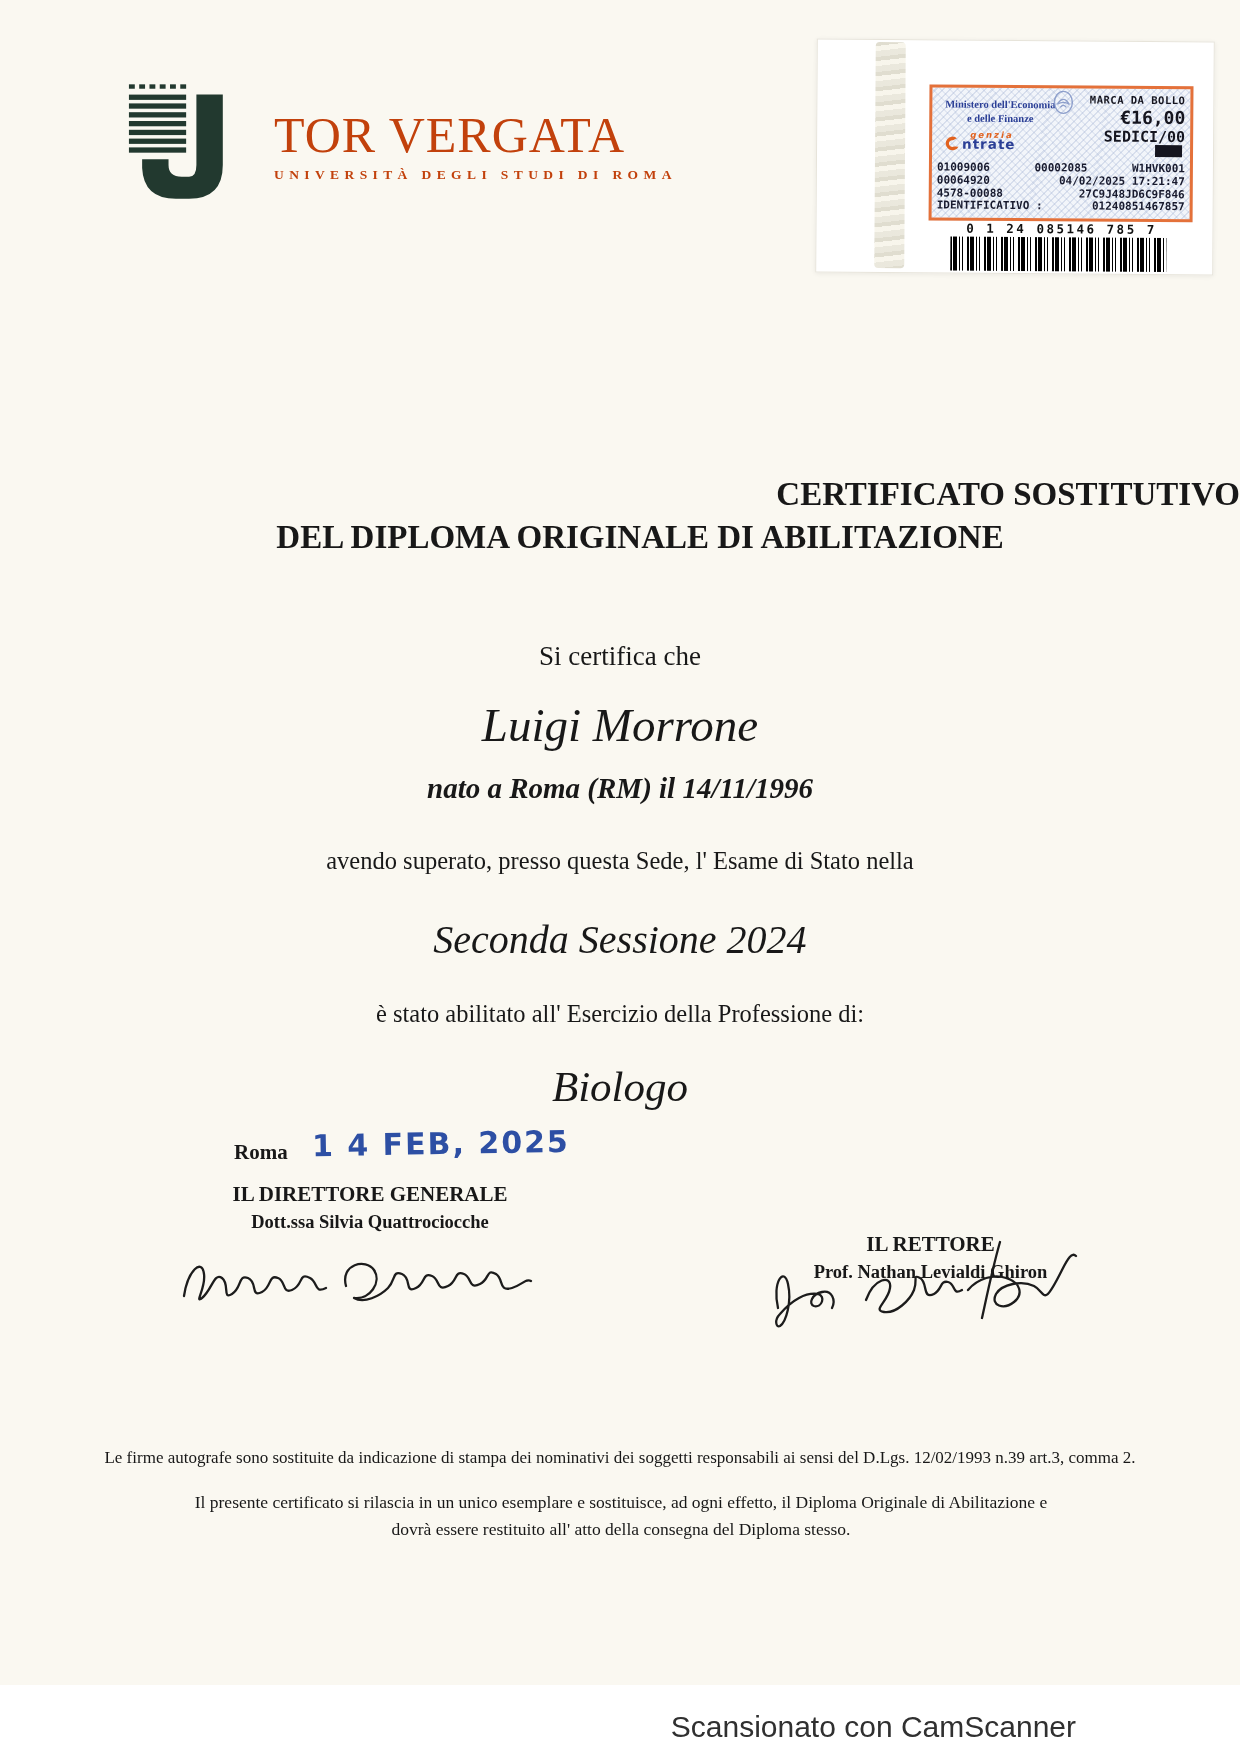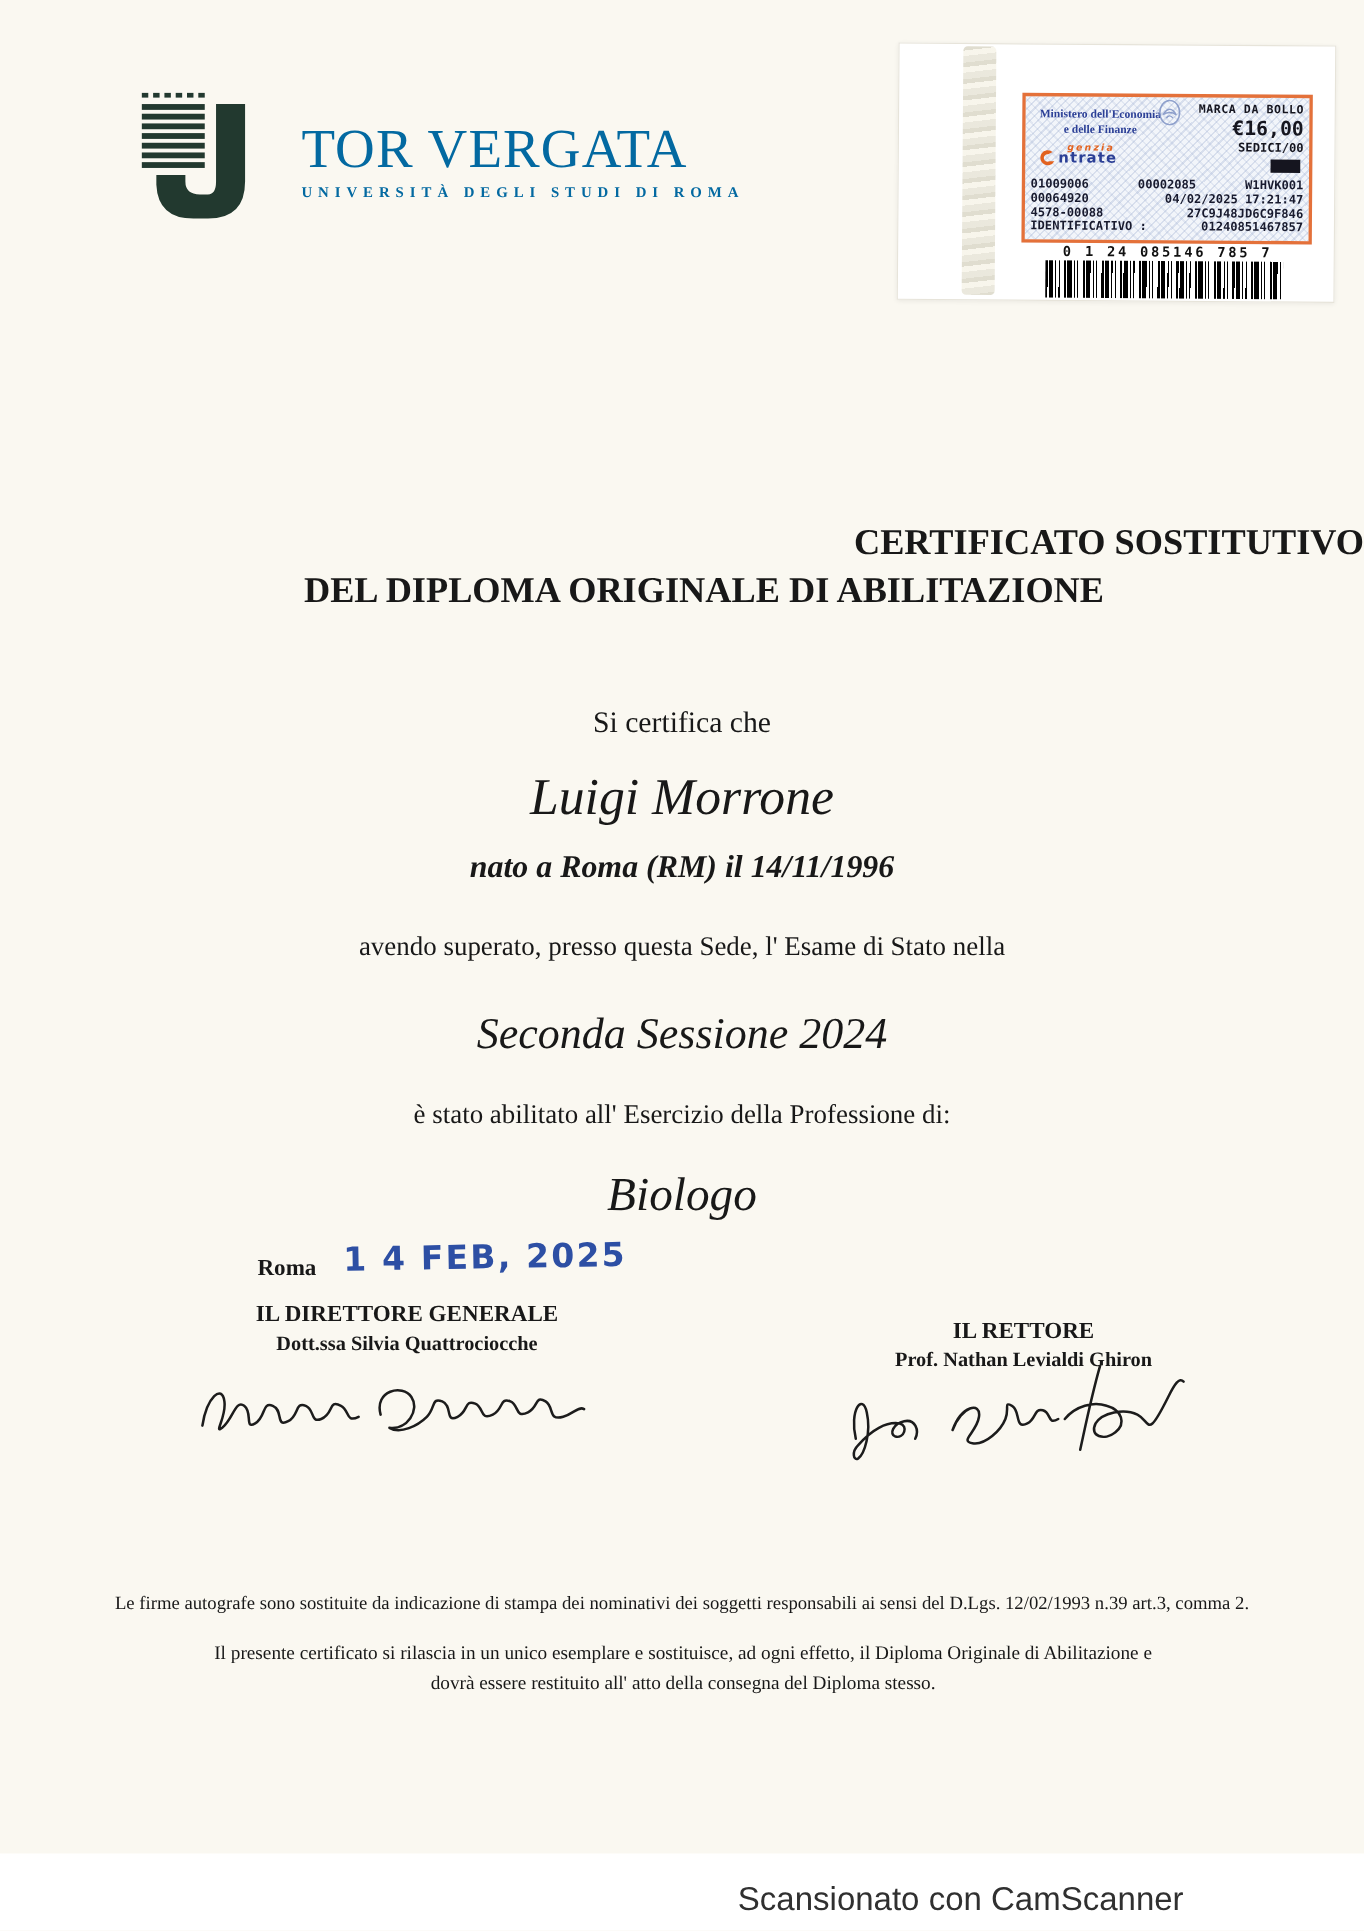--- a/index.html
+++ b/index.html
@@ -6,21 +6,21 @@
   .page {
     position:relative; width:1240px; height:1755px;
     background:#faf8f1;
     font-family:"Liberation Serif", serif;
     color:#181818; overflow:hidden;
   }
 
   
   .uni-logo { position:absolute; left:126px; top:84px; display:flex; align-items:flex-start; }
   .uni-mark { width:132px; height:118px; }
-  .uni-text { margin-left:16px; padding-top:26px; color:#0369a1; }
+  .uni-text { margin-left:16px; padding-top:26px; color:#c2410c; }
   .uni-name { font-size:50px; letter-spacing:1px; line-height:1; }
   .uni-sub  { font-size:13.5px; font-weight:bold; letter-spacing:5.4px; margin-top:7px; }
 
   
   .stamp-sheet {
     position:absolute; left:816px; top:40px; width:396px; height:232px;
     background:#ffffff; border:1px solid #e7e4da;
     box-shadow:0 1px 5px rgba(0,0,0,.07);
     transform:rotate(.4deg);
   }
@@ -44,21 +44,21 @@
     color:#2b3f96; font-weight:bold; font-size:10.5px; line-height:1.3;
     font-family:"Liberation Serif", serif;
   }
   .eagle { position:absolute; left:120px; top:2px; width:22px; height:24px; opacity:.85; }
   .marca-block {
     position:absolute; right:5px; top:5px; text-align:right;
     font-family:"DejaVu Sans Mono", monospace; font-weight:bold; color:#15151f;
   }
   .marca-title { font-size:10.5px; letter-spacing:.5px; }
   .marca-value { font-size:18px; margin-top:1px; }
-  .marca-words { font-size:11px; }
+  .marca-words { font-size:15px; }
   .ink-block { position:absolute; right:8px; top:56px; width:27px; height:12px; background:#15151f; }
 
   .agenzia { position:absolute; left:12px; top:42px; width:100px; }
   .agenzia-top { position:absolute; left:26px; top:0; color:#e2621f; font-weight:bold;
     font-style:italic; font-size:8.5px; letter-spacing:2px; font-family:"DejaVu Sans", sans-serif; }
   .agenzia-bottom { position:absolute; left:0; top:6px; display:flex; align-items:flex-start; }
   .agenzia-a { width:17px; height:17px; }
   .agenzia-word { color:#2b3f96; font-weight:bold; font-size:13.5px; letter-spacing:1px;
     font-family:"DejaVu Sans", sans-serif; margin-left:1px; }
 
@@ -98,21 +98,21 @@
 
   .place { position:absolute; left:234px; top:1140px; font-size:21px; font-weight:bold; }
   .date-stamp {
     position:absolute; left:312px; top:1126px;
     color:#2d4fa4; font-family:"DejaVu Sans", sans-serif; font-weight:bold;
     font-size:30px; letter-spacing:2px; transform:rotate(-1deg);
   }
 
   .signer { position:absolute; text-align:center; }
   .signer-left { left:200px; top:1182px; width:340px; }
-  .signer-right { left:758px; top:1197px; width:345px; }
+  .signer-right { left:758px; top:1232px; width:345px; }
   .signer-role { font-size:21px; font-weight:bold; }
   .signer-name { font-size:18.5px; font-weight:bold; margin-top:5px; }
 
   .sig { position:absolute; }
   .sig-left { left:178px; top:1248px; width:360px; height:70px; }
   .sig-right { left:762px; top:1230px; width:320px; height:108px; }
   .sig path { fill:none; stroke:#1c1c1c; stroke-width:2.3; stroke-linecap:round; stroke-linejoin:round; }
 
   .legal1 { top:1448px; font-size:17px; }
   .legal2 { position:absolute; left:185px; top:1489px; width:872px;

